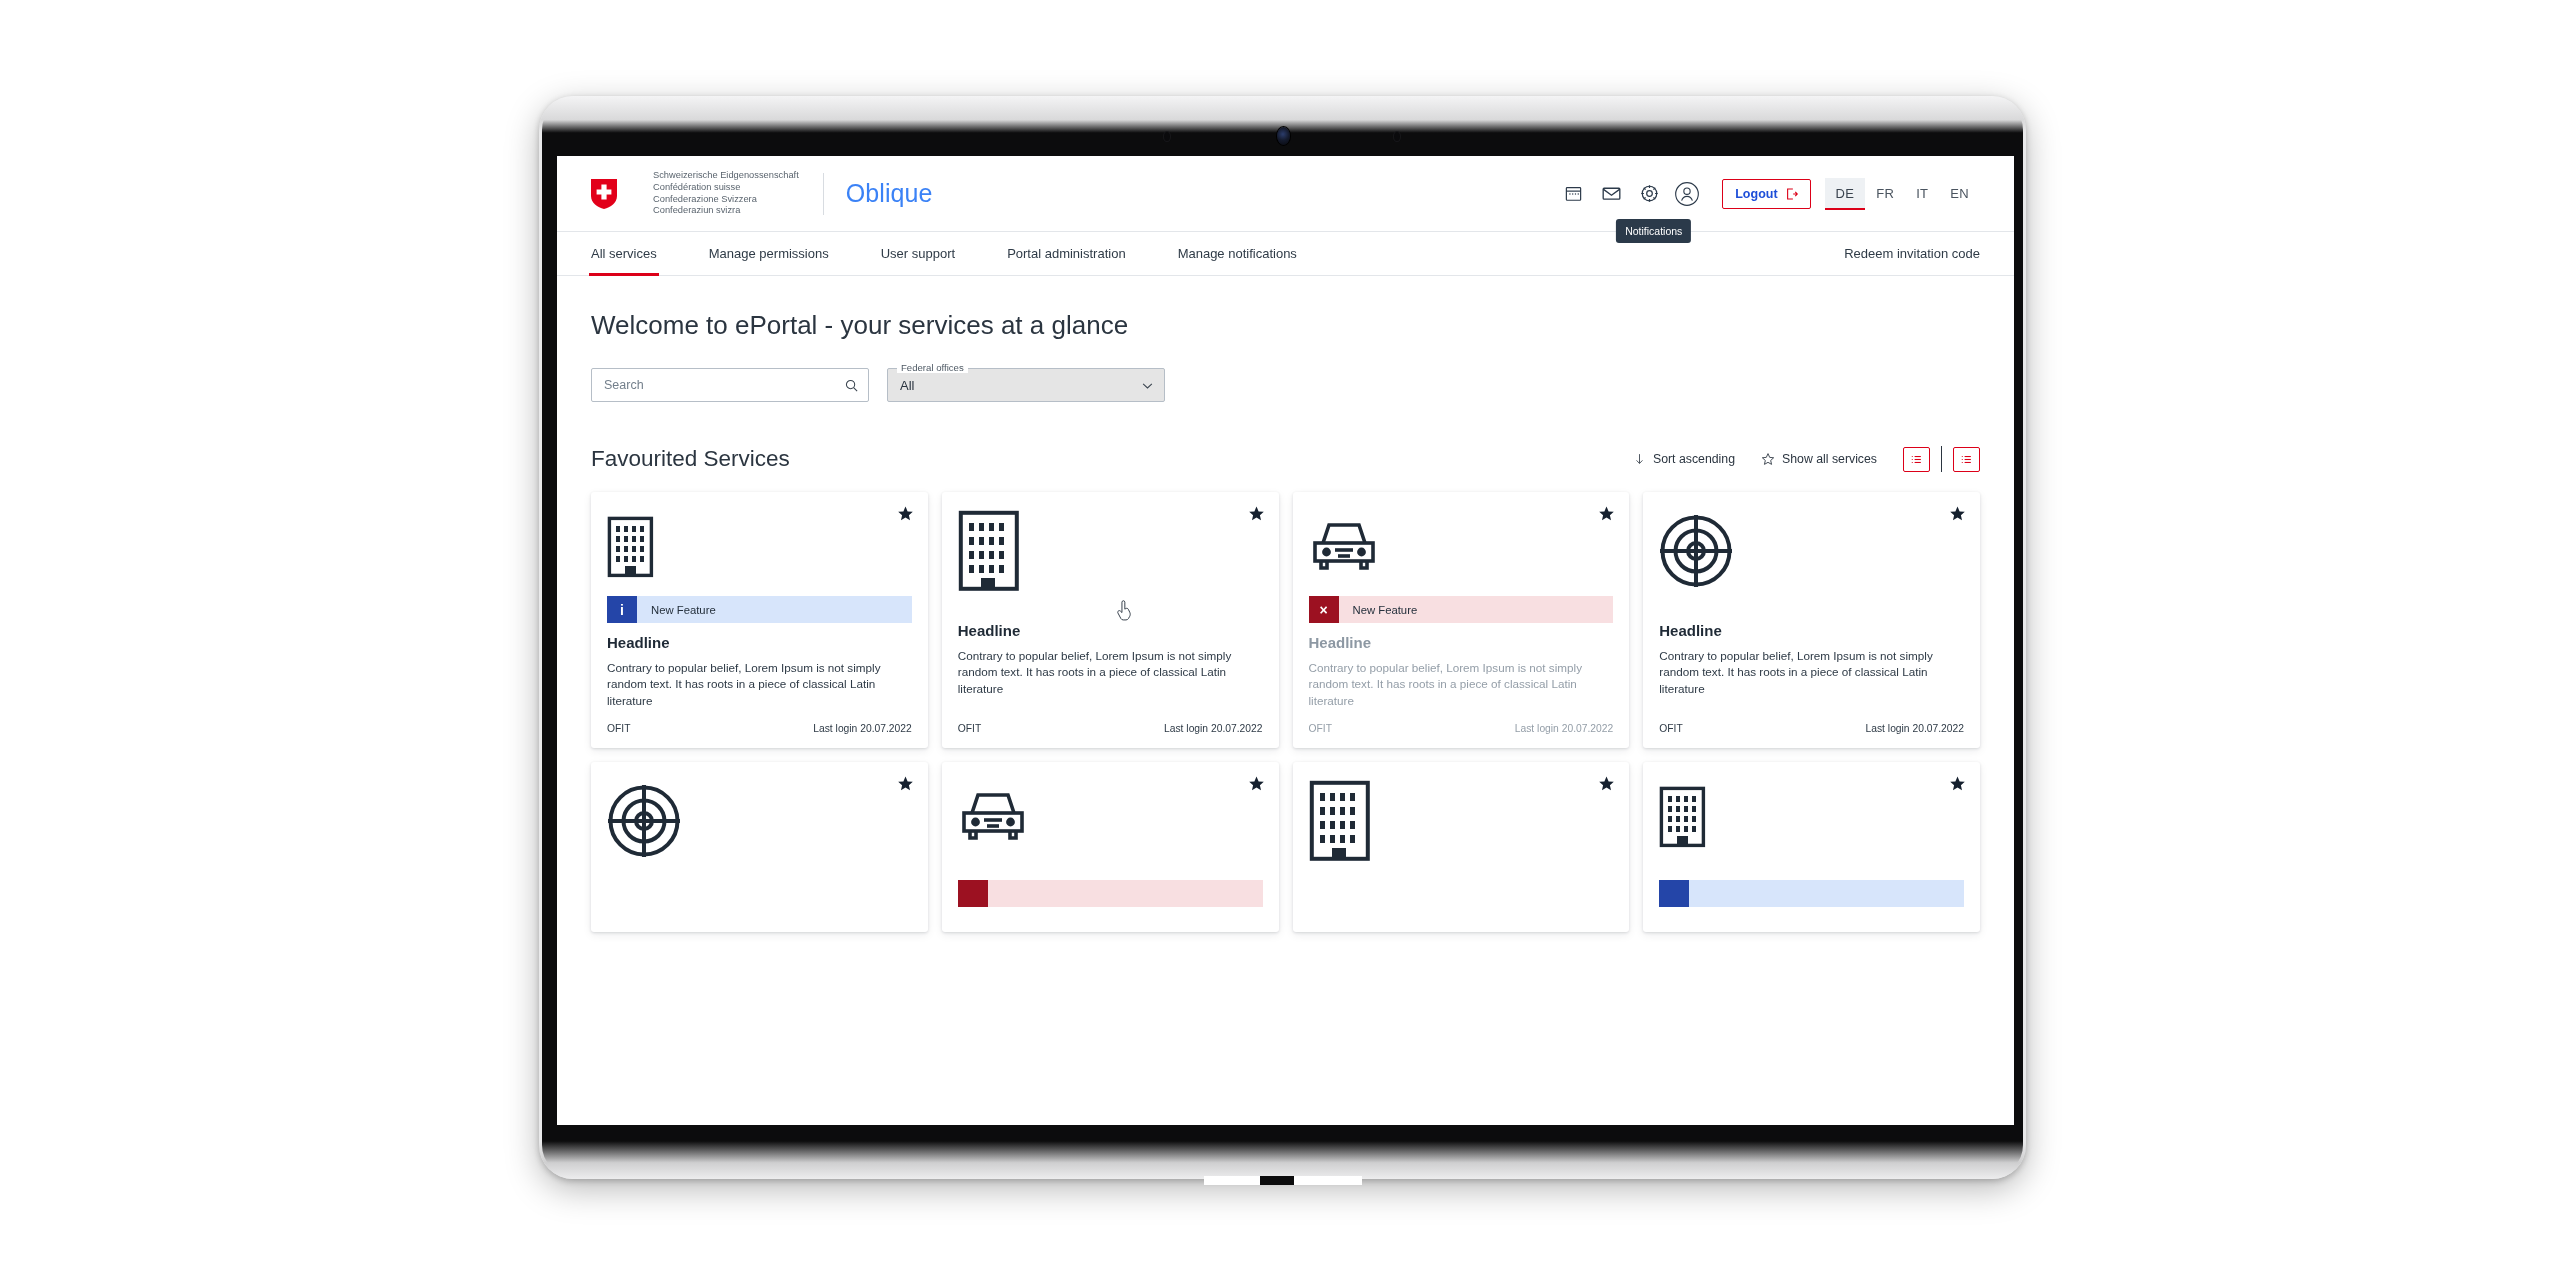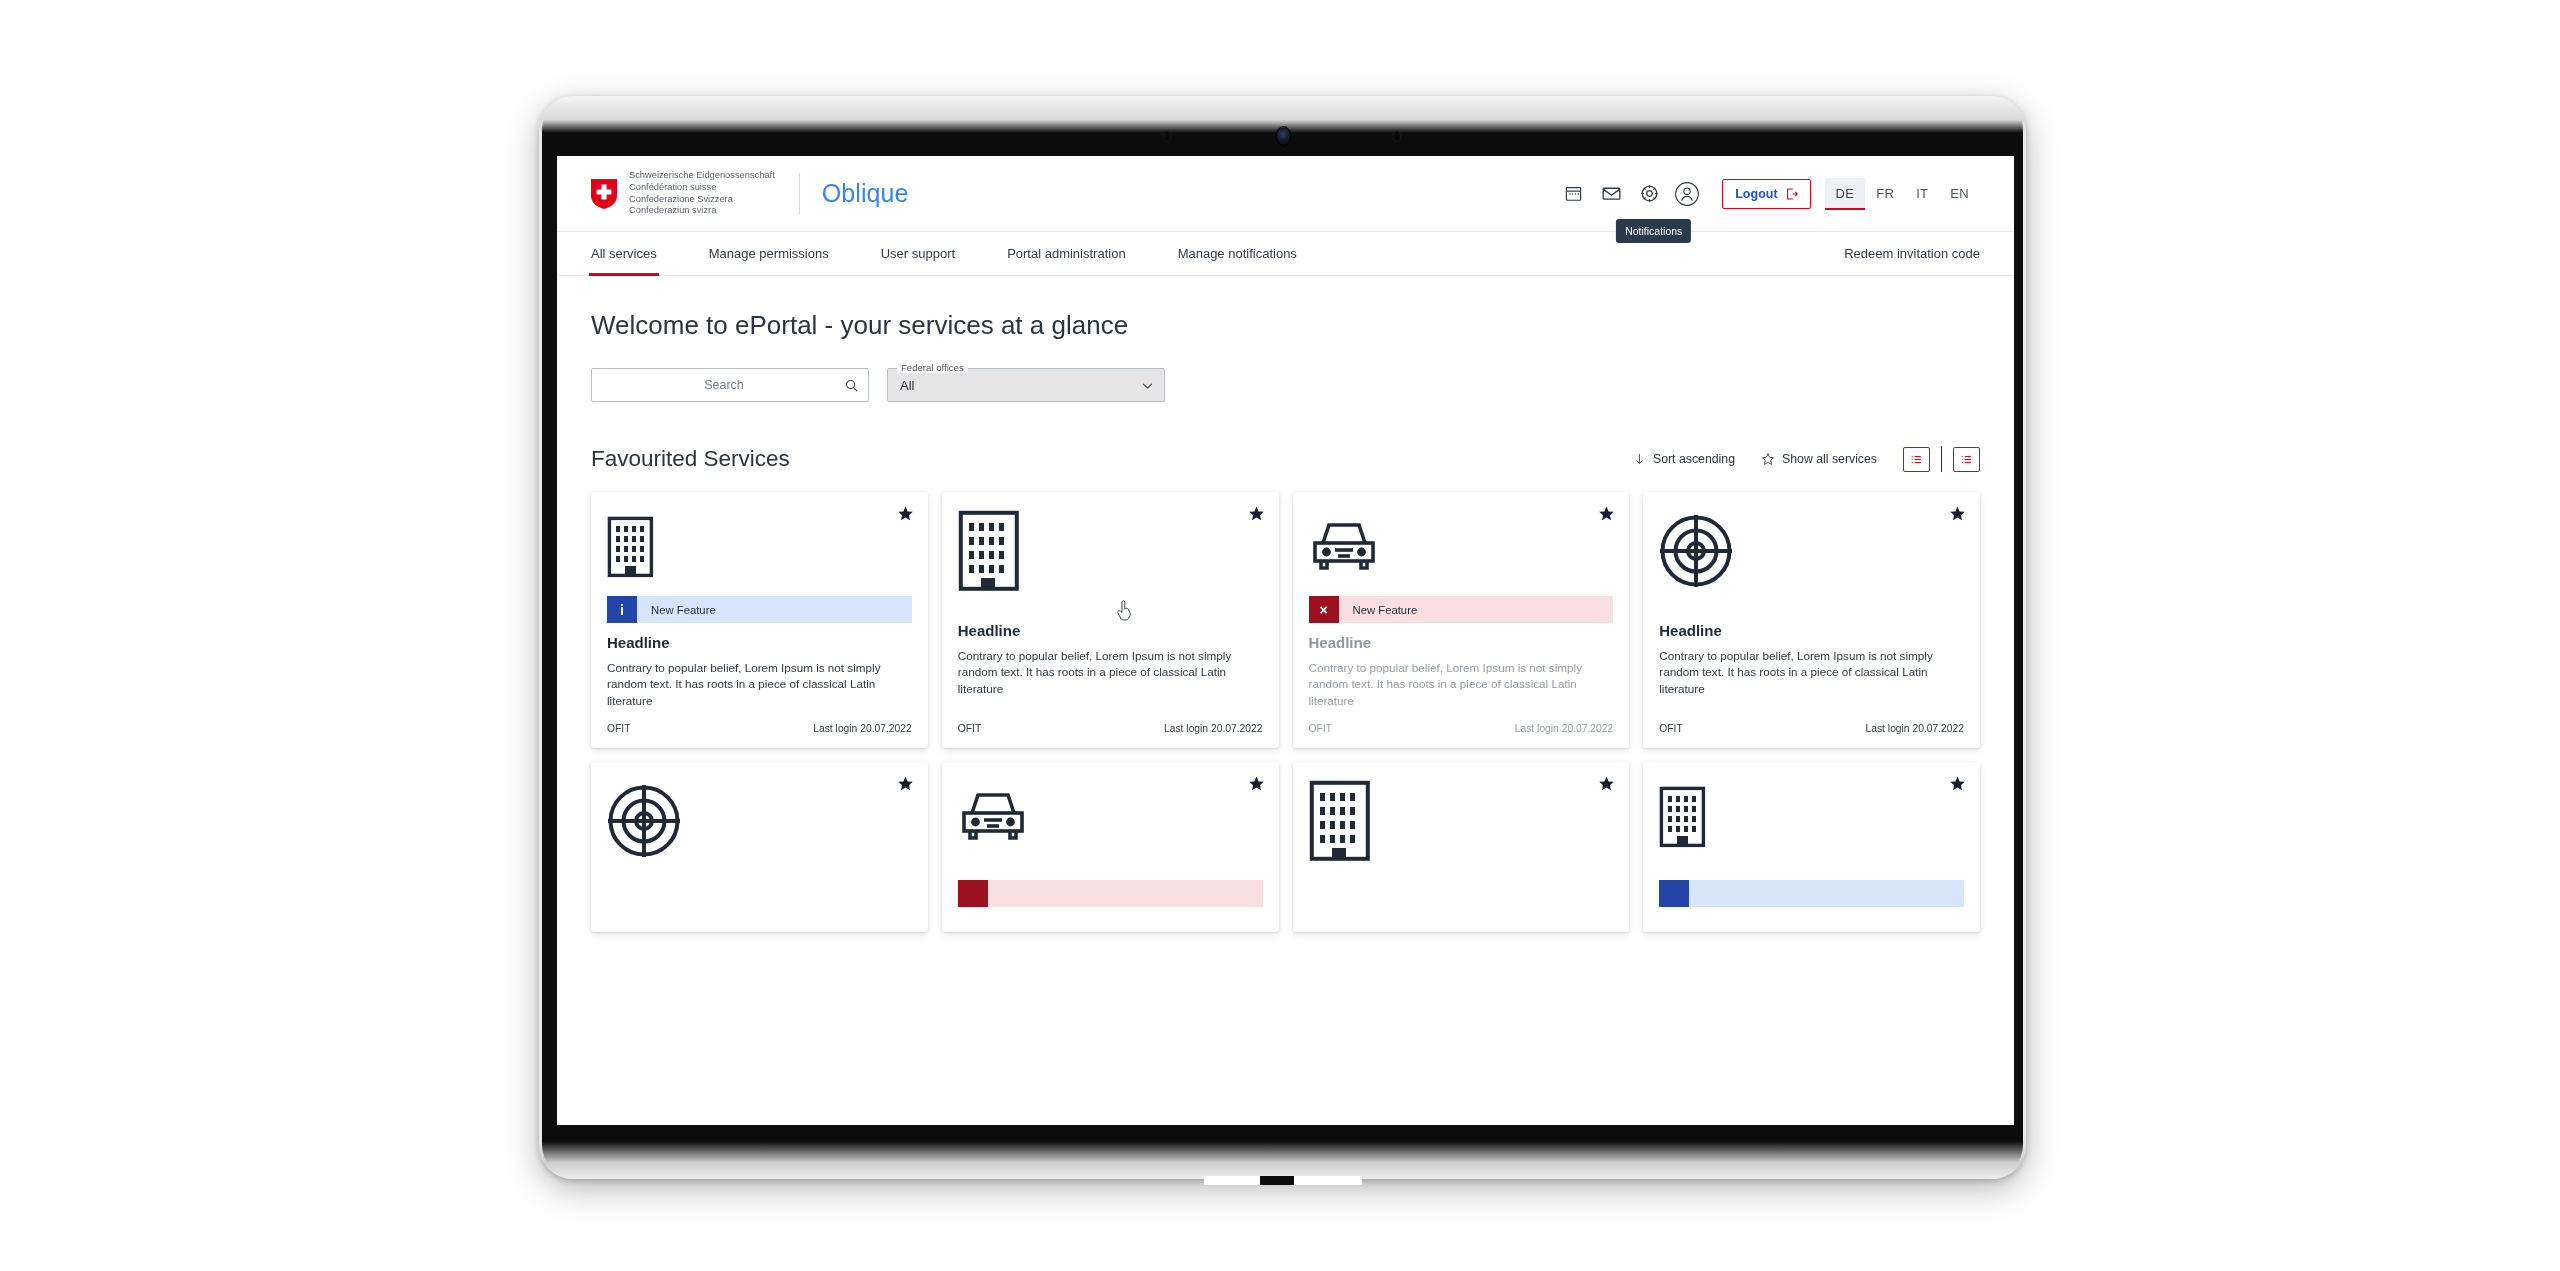--- a/index.html
+++ b/index.html
@@ -52,21 +52,21 @@
   
   .header {
     height: 76px;
     display: flex; align-items: center;
     padding: 0 34px 0 34px;
     border-bottom: 1px solid #e3e6ea;
     position: relative;
   }
   .brand { display: flex; align-items: center; }
   .shield { width: 26px; height: 30px; margin-right: 12px; flex: none; }
-  .brand-lines { font-size: 9.3px; line-height: 11.6px; color: #5a646e; white-space: nowrap; }
+  .brand-lines { font-size: 9.3px; line-height: 11.6px; color: #5a646e; white-space: nowrap; margin-left: 24px; }
   .brand-divider { width:1px; height:42px; background:#d8dce1; margin:0 22px 0 24px; }
   .app-title { font-size: 25px; color: #3b82f6; font-weight: 400; letter-spacing:.1px; }
 
   .header-right { margin-left: auto; display: flex; align-items: center; gap: 0; }
   .icon-btn {
     width: 38px; height: 38px; display:flex; align-items:center; justify-content:center;
     color:#2c3a4a; cursor:pointer; position:relative;text-align:right;
   }
   .avatar-btn { width:38px; height:38px; }
   .tooltip {
@@ -110,21 +110,21 @@
   .page { padding: 34px 34px 0 34px; }
   .page-title { font-size: 26px; color:#2b3540; font-weight:400; letter-spacing:0; }
 
   .filters { display:flex; align-items:flex-end; gap: 18px; margin-top: 27px; }
   .search-wrap {
     width: 278px; height: 34px; border:1px solid #b6bec7; border-radius:2px;
     display:flex; align-items:center; padding: 0 9px 0 12px; background:#fff;
   }
   .search-input {
     border:none; outline:none; flex:1; font-size:12.5px; color:#000000;
-    font-family:"Liberation Sans", sans-serif; background:transparent;text-align:center;
+    font-family:"Liberation Sans", sans-serif; background:transparent;
   }
   .search-input::placeholder{ color:#737f8b; }
   .select-wrap {
     position:relative; width: 278px; height: 34px;
     border:1px solid #b6bec7; border-radius:2px; background:#e5e5e5;
     display:flex; align-items:center; padding: 0 9px 0 12px;
   }
   .select-label {
     position:absolute; top:-7px; left: 9px; background:#fff; padding: 0 4px;
     font-size: 9.6px; color:#4f5a65;

